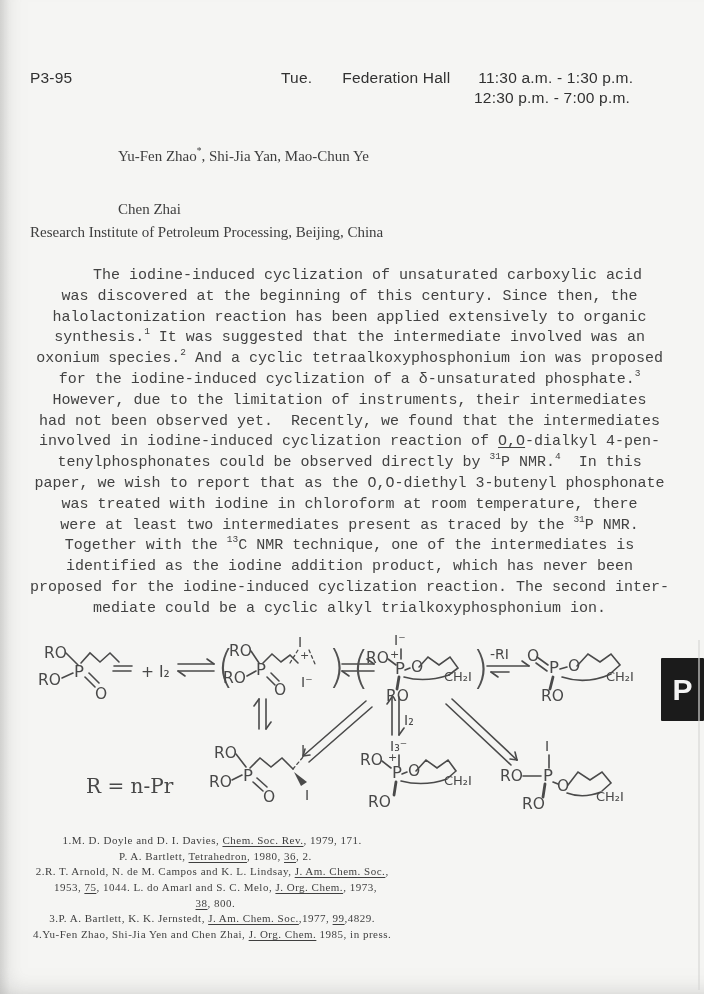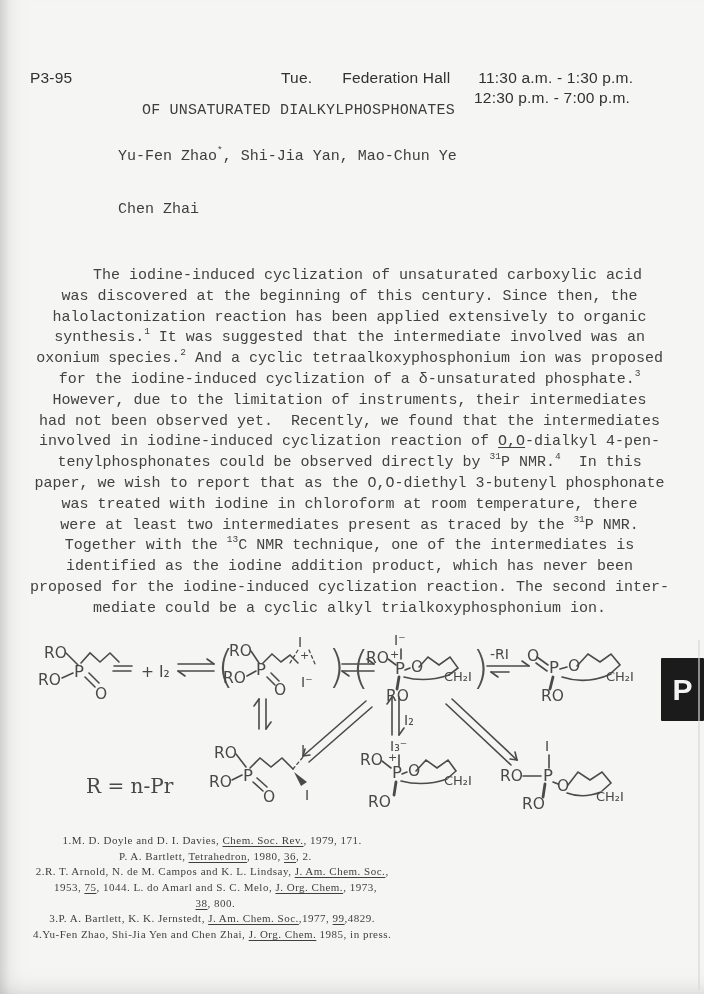--- a/index.html
+++ b/index.html
@@ -10,21 +10,21 @@
     color:#3b3b3b;
   }
   .page{
     position:absolute;inset:0;
     background:linear-gradient(90deg,#e7e7e5 0px,#f5f5f3 10px),#f5f5f3;
     box-shadow:inset 14px -12px 30px -22px rgba(110,110,110,.6);
   }
   .abs{position:absolute;white-space:pre;}
   .hdr{font-family:"Liberation Sans",sans-serif;font-size:15.5px;color:#313131;letter-spacing:.2px;margin-top:44px;}
   .tt{font-size:15px;letter-spacing:.2px;color:#3e3e3e;}
-  .au{font-size:15px;color:#3e3e3e;}
+  .au{font-size:15px;color:#3e3e3e;font-family:Liberation Serif, serif;}
   .tline{white-space:pre;text-align:center;}
   #abstract .tline{font-size:15px;line-height:20.8px;height:20.8px;color:#424242;}
   #references .tline{font-size:11px;line-height:15.7px;height:15.7px;letter-spacing:.5px;color:#3f3f3f;font-family:Liberation Serif, serif;}
   sup{font-size:9.5px;position:relative;top:-1px;vertical-align:super;line-height:0;}
   .u{text-decoration:underline;text-underline-offset:2px;}
   .scheme{position:absolute;left:0;top:625px;}
   .scheme text{font-family:"DejaVu Sans",sans-serif;fill:#484848;font-size:15.5px;}
   .scheme text.small{font-size:13px;}
   .scheme text.atomP{font-size:16.5px;}
   .scheme text.ion{font-size:14px;}
@@ -43,24 +43,24 @@
 </style>
 </head>
 <body>
 
 <div class="page">
 
   <div class="abs hdr" style="left:30px;top:25px">P3-95</div>
   <div class="abs hdr" style="left:281px;top:25px"><span>Tue.</span><span style="display:inline-block;width:30px"></span><span>Federation Hall</span><span style="display:inline-block;width:28px"></span><span>11:30 a.m. - 1:30 p.m.</span></div>
   <div class="abs hdr" style="left:474px;top:45px">12:30 p.m. - 7:00 p.m.</div>
 
-  <div class="abs tt" style="left:142px;top:102px">OF UNSATURATED DIALKYLPHOSPHONATES</div>
 
   <div class="abs au" style="left:118px;top:148px"><span>Yu-Fen Zhao</span><sup>*</sup><span>, Shi-Jia Yan, Mao-Chun Ye</span></div>
   <div class="abs au" style="left:118px;top:201px">Chen Zhai</div>
+  <div class="abs au" style="left:30px;top:224px">Research Institute of Petroleum Processing, Beijing, China</div>
 
   <div class="abs" id="abstract" style="left:30px;top:266px"><div class="tline"><span>    The iodine-induced cyclization of unsaturated carboxylic acid</span></div><div class="tline"><span>was discovered at the beginning of this century. Since then, the</span></div><div class="tline"><span>halolactonization reaction has been applied extensively to organic</span></div><div class="tline"><span>synthesis.</span><sup>1</sup><span> It was suggested that the intermediate involved was an</span></div><div class="tline"><span>oxonium species.</span><sup>2</sup><span> And a cyclic tetraalkoxyphosphonium ion was proposed</span></div><div class="tline"><span>for the iodine-induced cyclization of a δ-unsaturated phosphate.</span><sup>3</sup></div><div class="tline"><span>However, due to the limitation of instruments, their intermediates</span></div><div class="tline"><span>had not been observed yet.  Recently, we found that the intermediates</span></div><div class="tline"><span>involved in iodine-induced cyclization reaction of </span><span class="u">O,O</span><span>-dialkyl 4-pen-</span></div><div class="tline"><span>tenylphosphonates could be observed directly by </span><sup>31</sup><span>P NMR.</span><sup>4</sup><span>  In this</span></div><div class="tline"><span>paper, we wish to report that as the O,O-diethyl 3-butenyl phosphonate</span></div><div class="tline"><span>was treated with iodine in chloroform at room temperature, there</span></div><div class="tline"><span>were at least two intermediates present as traced by the </span><sup>31</sup><span>P NMR.</span></div><div class="tline"><span>Together with the </span><sup>13</sup><span>C NMR technique, one of the intermediates is</span></div><div class="tline"><span>identified as the iodine addition product, which has never been</span></div><div class="tline"><span>proposed for the iodine-induced cyclization reaction. The second inter-</span></div><div class="tline"><span>mediate could be a cyclic alkyl trialkoxyphosphonium ion.</span></div></div>
 
   <svg class="scheme" width="704" height="210" viewBox="0 0 704 210">
 
     <g>
       <text x="44" y="33">RO</text>
       <text x="38" y="60">RO</text>
       <line x1="66" y1="28" x2="78" y2="40"></line>
       <line x1="62" y1="53" x2="73" y2="48"></line>

